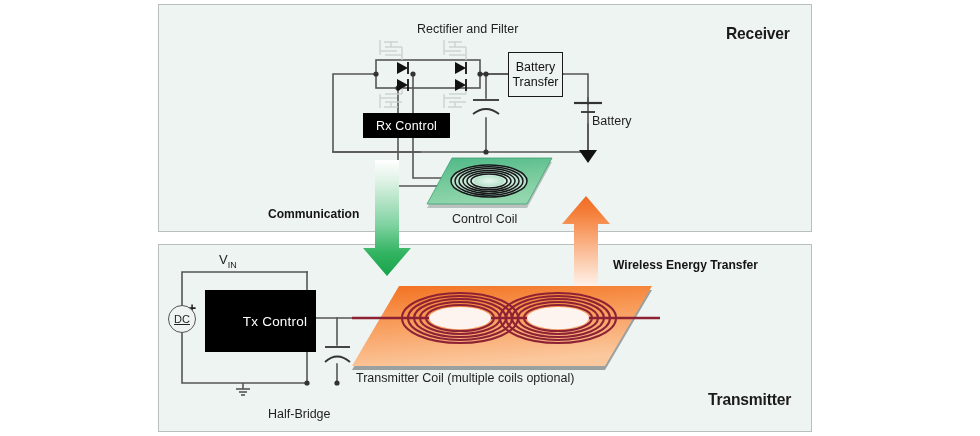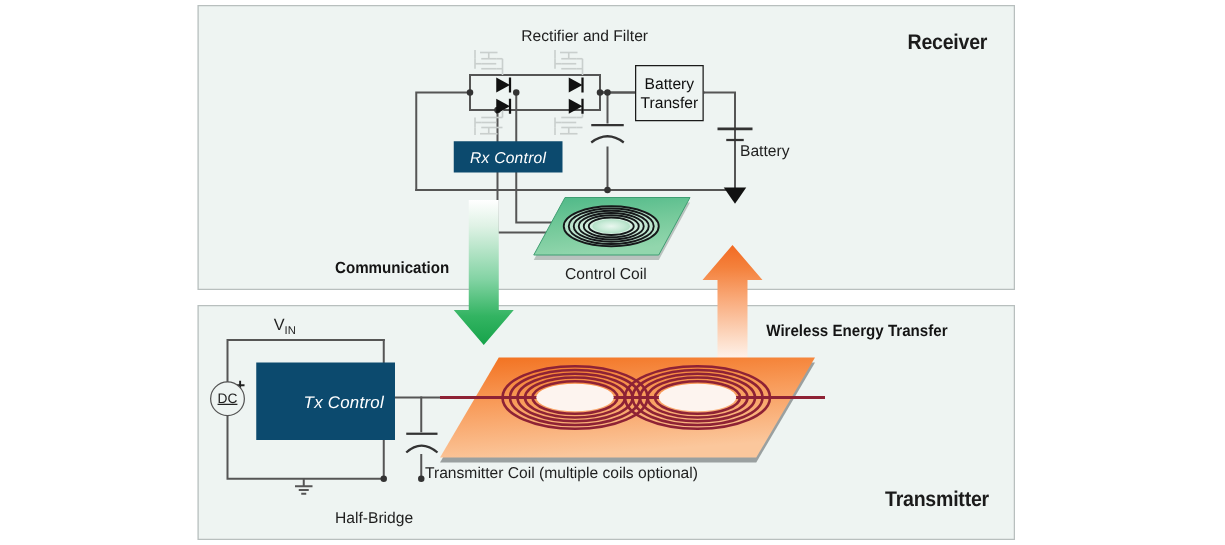--- a/index.html
+++ b/index.html
@@ -18,34 +18,34 @@
 
   .lbl{position:absolute;font-size:12.5px;color:#1f1f1f;white-space:nowrap;
        font-family:"Liberation Sans",sans-serif;}
   .lbl-bold{position:absolute;font-size:13px;font-weight:bold;color:#141414;
        white-space:nowrap;transform:scaleX(0.93);transform-origin:left center;
        font-family:"Liberation Sans",sans-serif;}
 
   #rectifier-label{left:377px;top:22px;margin-left:40px;}
   #receiver-coil-label{left:452px;top:212px;}
   #battery-label{left:592px;top:114px;}
-  #transmitter-coil-label{left:340px;top:371px;}
+  #transmitter-coil-label{left:356px;top:371px;}
   #half-bridge-label{left:268px;top:407px;}
   #communication-label{left:268px;top:206px;}
   #wireless-label{left:613px;top:257px;}
 
   #vin-label{left:219px;top:252px;font-size:13px;}
   #vin-label sub{font-size:9px;}
   #plus-label{left:188px;top:300px;font-size:14px;font-weight:bold;}
 
   .svg-layer{position:absolute;left:0;top:0;width:980px;height:436px;}
 
-  .graybox{position:absolute;background:#0c4a6e;color:#fff;font-size:12.5px;
+  .graybox{position:absolute;background:#000000;color:#fff;font-size:12.5px;
      display:flex;align-items:center;justify-content:center;
-     font-family:"Liberation Sans",sans-serif;letter-spacing:0.2px;font-style:italic;}
+     font-family:"Liberation Sans",sans-serif;letter-spacing:0.2px;}
   #rx-control-box{left:363px;top:113px;width:87px;height:25px;}
   #tx-control-box{left:205px;top:290px;width:82px;height:62px;font-size:13.5px;padding-left:29px;}
 
   #battery-charger-box{position:absolute;left:508px;top:52px;width:55px;height:45px;
      border:1.6px solid #1a1a1a;background:#eef4f2;color:#111;font-size:12.5px;
      line-height:15px;text-align:center;display:flex;align-items:center;
      justify-content:center;box-sizing:border-box;}
 
   #dc-source{position:absolute;left:168px;top:305px;width:28px;height:28px;
      border:1.6px solid #555;border-radius:50%;background:#eef4f2;color:#222;

